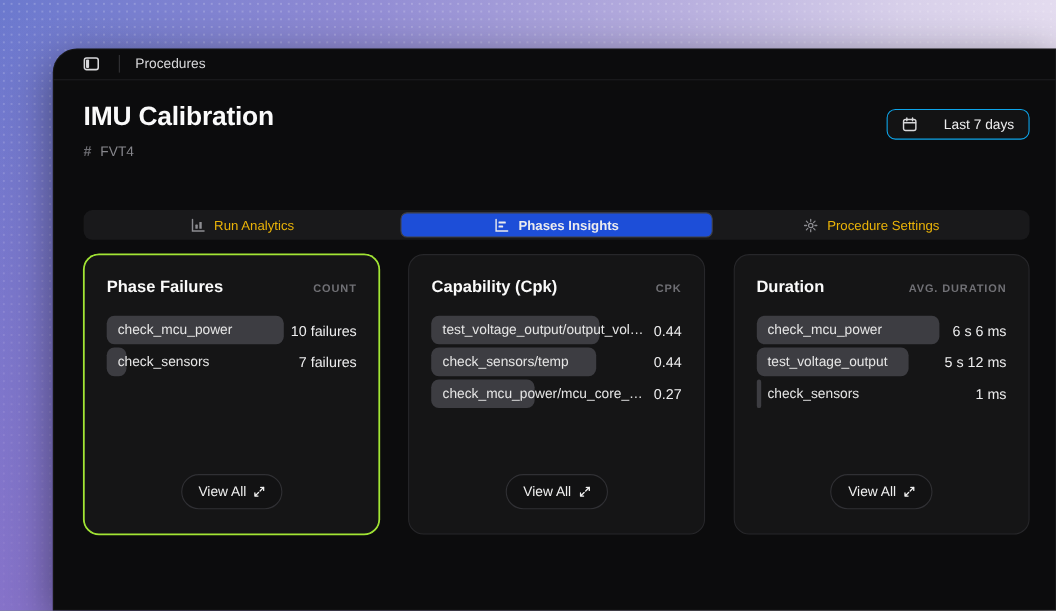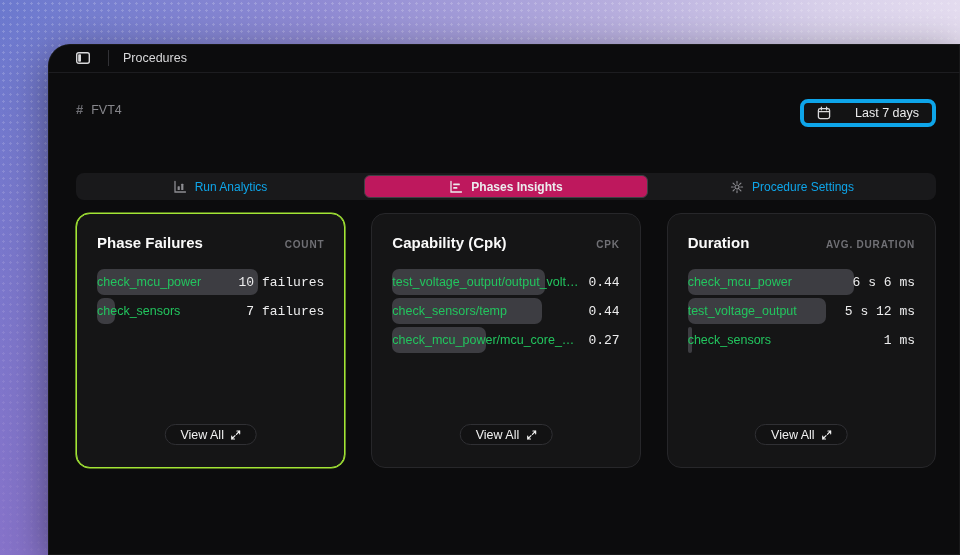--- a/index.html
+++ b/index.html
@@ -27,61 +27,61 @@
   .breadcrumb { font-size:12.5px; color:#d8d8da; }
 
   .content { padding:20px 24px 0 28px; }
   .title-row { display:flex; justify-content:space-between; align-items:flex-start; }
   .page-title { font-size:24px; font-weight:700; letter-spacing:-.2px; color:#fafafa; }
   .tag-row { margin-top:9px; display:flex; align-items:center; gap:8px; font-size:12.5px; color:#87878c; }
   .hash { font-size:13px; color:#6f6f74; font-weight:600; }
 
   .date-btn {
     margin-top:6px; height:28px; display:flex; align-items:center; gap:24px;
-    padding:0 13px; background:#131314; border:4px solid #0ea5e9; border-radius:8px;
+    padding:0 13px; background:#131314; border:1px solid #0ea5e9; border-radius:8px;
     font-size:12.5px; color:#ededee; cursor:pointer; white-space:nowrap;
   }
 
   .dots { background-image:radial-gradient(rgba(255,255,255,.045) 1px, transparent 1.2px); background-size:9px 9px; }
 
   .tabbar {
     margin-top:46px; height:27px; background:#19191b; border-radius:8px;
     display:flex; align-items:stretch; padding:2px; gap:2px;
   }
   .tab {
     flex:1; display:flex; align-items:center; justify-content:center; gap:8px;
-    font-size:12px; color:#0ea5e9; border-radius:6px; border:1px solid transparent; cursor:pointer;
-  }
-  .tab.active { background:#be185d; border-color:#404045; color:#ececee; font-weight:600; }
+    font-size:12px; color:#eab308; border-radius:6px; border:1px solid transparent; cursor:pointer;
+  }
+  .tab.active { background:#1d4ed8; border-color:#404045; color:#ececee; font-weight:600; }
   .tab svg { flex:none; }
 
   .instruction { margin-top:21px; font-size:12.5px; color:#b7b7bb; }
 
   .cards { margin-top:13px; display:grid; grid-template-columns:repeat(3,1fr); gap:26px; }
   .card {
     position:relative; height:255px; background:#151516;
     border:1px solid #27272a; border-radius:14px; padding:20px; overflow:hidden;
   }
   .card.selected { border-color:#a3e635; box-shadow:0 0 0 .6px #a3e635; }
   .card-head { display:flex; justify-content:space-between; align-items:baseline; }
   .card-title { font-size:15px; font-weight:600; color:#fafafa; }
   .metric-label { font-size:10px; font-weight:600; letter-spacing:.8px; color:#707075; text-transform:uppercase; }
 
   .rows { margin-top:18px; }
   .row { position:relative; height:26px; margin-bottom:3px; display:flex; align-items:center; }
   .row-bar { position:absolute; left:0; top:0; height:26px; background:#3d3d42; border-radius:7px; }
   .row-label {
-    position:relative; z-index:1; font-size:12.5px; color:#22c55e;
+    position:relative; z-index:1; padding-left:10px; font-size:12.5px; color:#e5e5e5;
     white-space:nowrap; overflow:hidden; text-overflow:ellipsis; flex:1; margin-right:8px;
   }
-  .row-value { position:relative; z-index:1; font-size:13px; color:#ededee; white-space:nowrap;font-family:Liberation Mono, monospace; }
+  .row-value { position:relative; z-index:1; font-size:13px; color:#ededee; white-space:nowrap; }
 
   .view-all {
     position:absolute; left:50%; bottom:22px; transform:translateX(-50%);
-    height:21px; display:flex; align-items:center; gap:7px; padding:0 15px;
+    height:32px; display:flex; align-items:center; gap:7px; padding:0 15px;
     background:rgba(18,18,19,.8); border:1px solid #303034; border-radius:999px;
     font-size:12.5px; color:#f0f0f0; cursor:pointer; white-space:nowrap;
   }
   svg { display:block; }
 </style>
 </head>
 <body>
 
 <div class="window">
 
@@ -92,20 +92,21 @@
         <rect x="3.2" y="4.2" width="2.8" height="7.6" rx="0.8" fill="#d9d9db"></rect>
       </svg>
     </span>
     <span class="vdivider"></span>
     <span class="breadcrumb">Procedures</span>
   </div>
 
   <div class="content">
     <div class="title-row">
       <div>
+        <div class="page-title">IMU Calibration</div>
         <div class="tag-row">
           <span class="hash">#</span>
           <span>FVT4</span>
         </div>
       </div>
       <button class="date-btn">
         <svg width="14" height="14" viewBox="0 0 14 14" fill="none">
           <rect x="1.4" y="2.6" width="11.2" height="10" rx="1.8" stroke="#d9d9db" stroke-width="1.3"></rect>
           <path d="M4.4 1.2v2.6M9.6 1.2v2.6M1.6 5.6h10.8" stroke="#d9d9db" stroke-width="1.3" stroke-linecap="round"></path>
         </svg>

